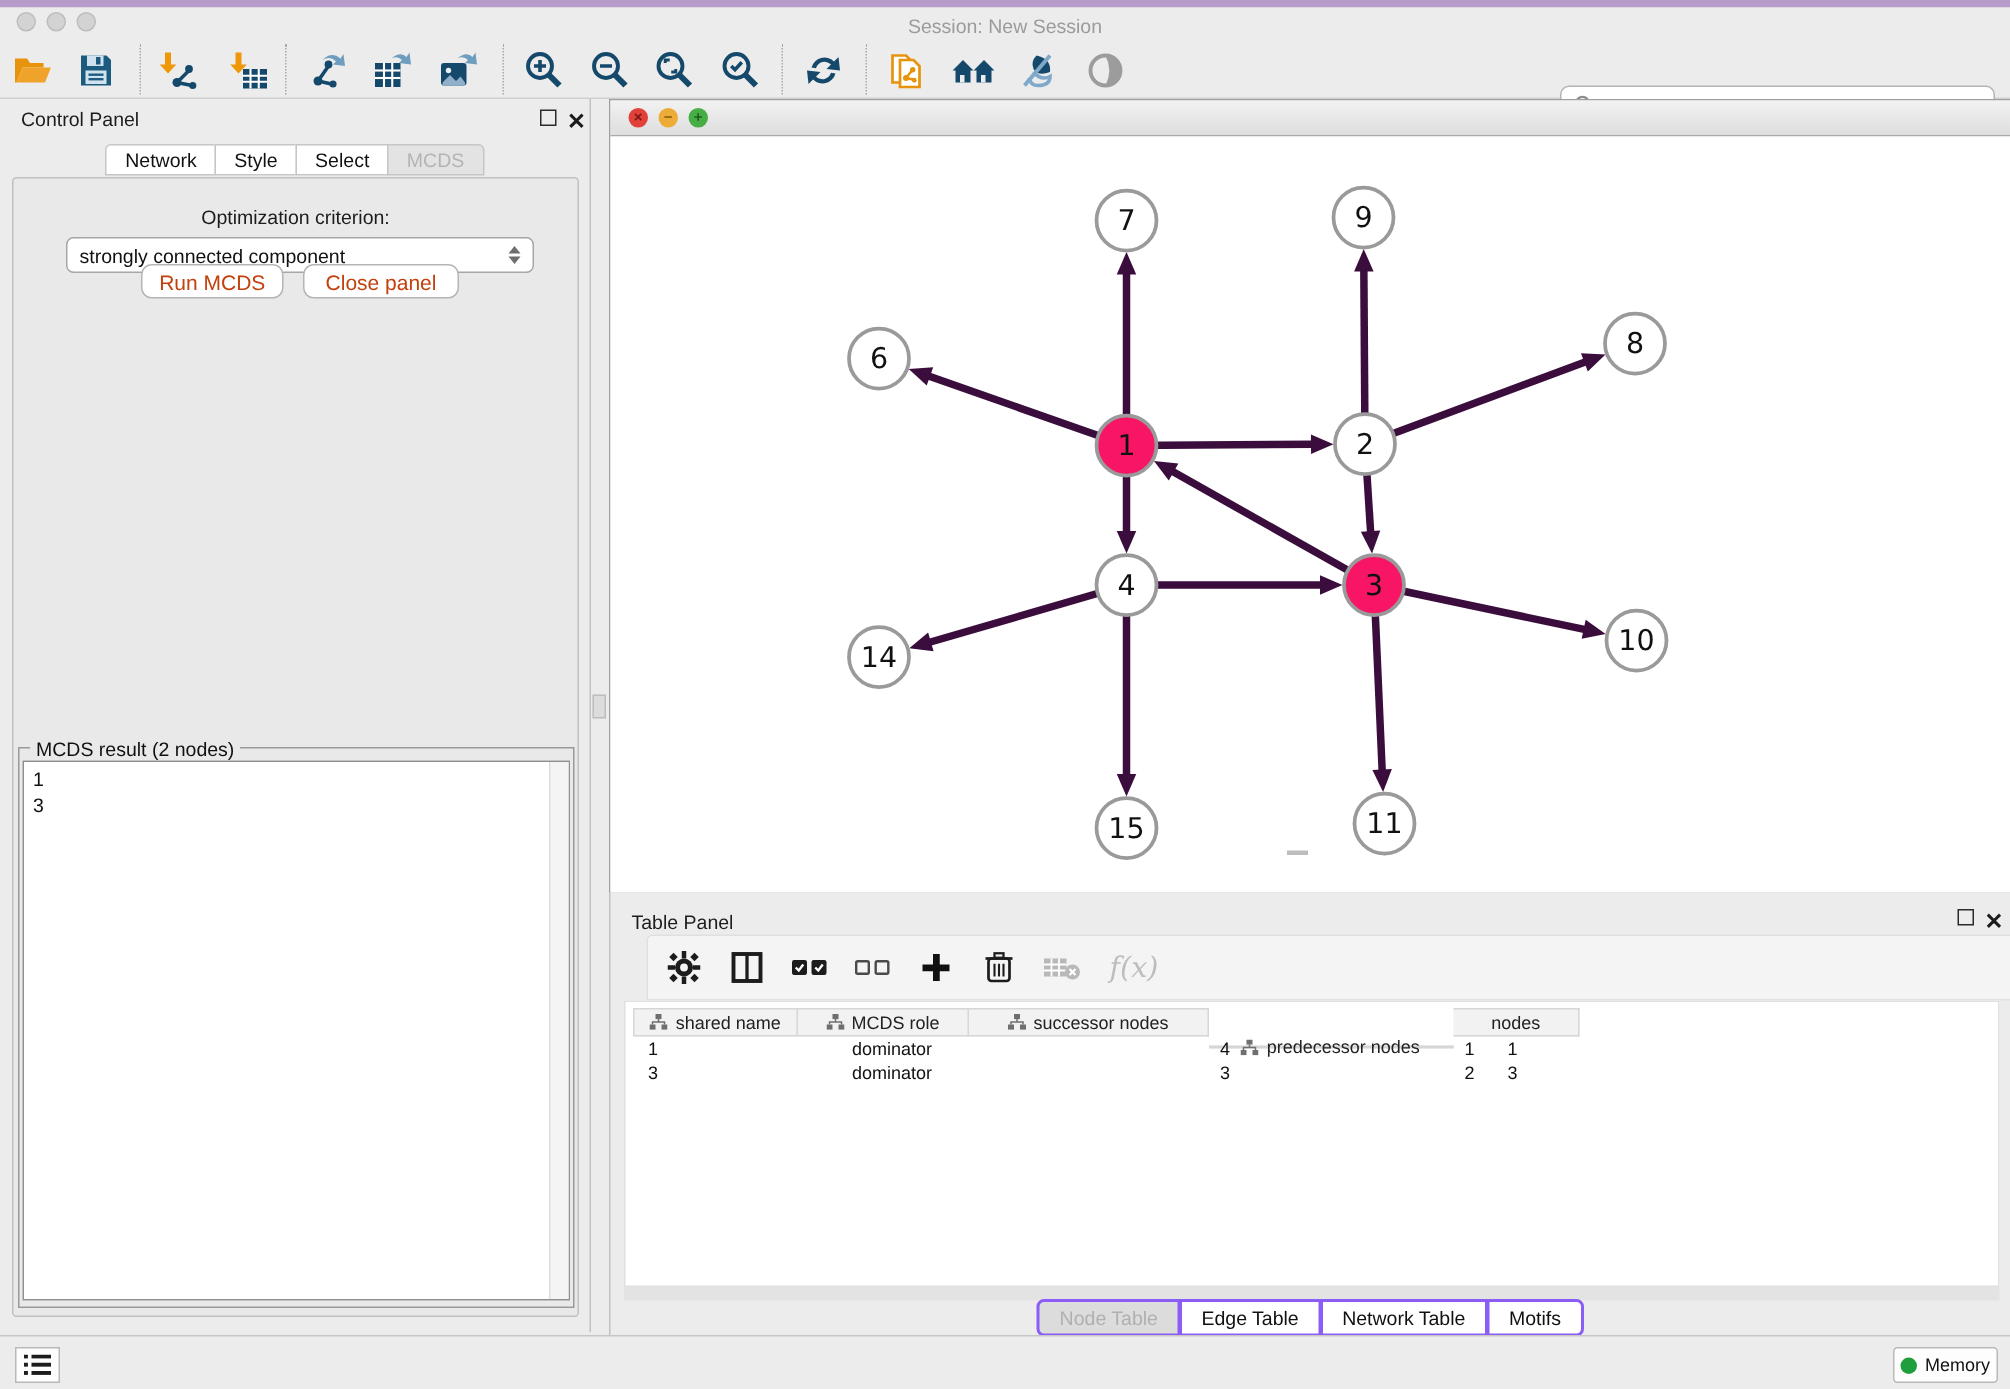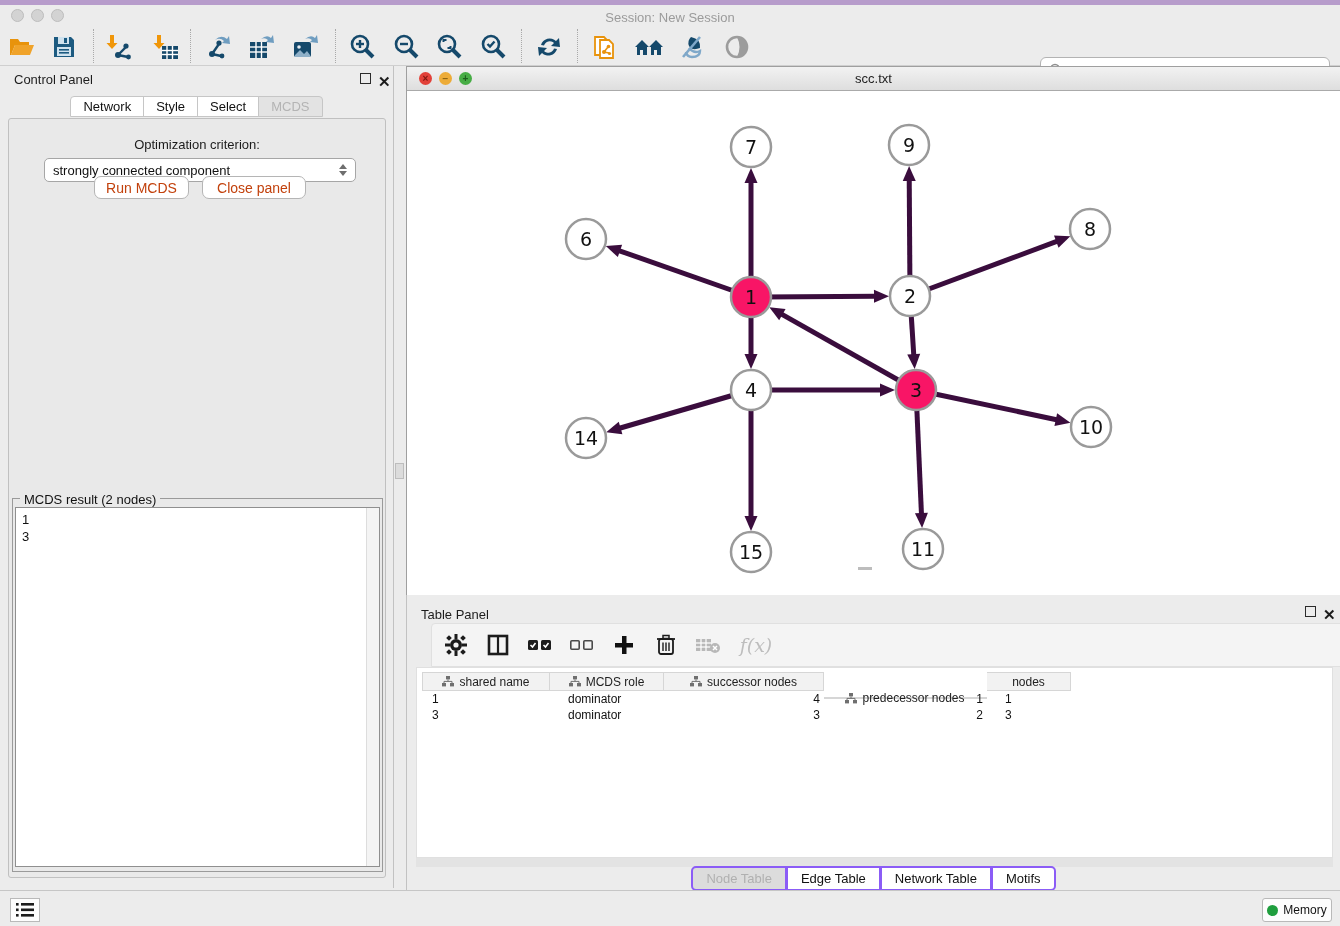--- a/index.html
+++ b/index.html
@@ -279,21 +279,20 @@
     <div>1</div>
     <div>3</div>
   </div>
 <div id="mcds-scroll" class="abs"></div>
 
 <div id="net-window" class="abs">
   <div id="net-titlebar" class="abs">
     <div class="tl" style="left:12px; background:#e24139; color:#7e1812;">×</div>
     <div class="tl" style="left:32px; background:#edac38; color:#8a6210;">−</div>
     <div class="tl" style="left:52px; background:#47ad45; color:#1d5f1d;">+</div>
-    <div id="net-title" class="abs">scc.txt</div>
   </div>
   <div id="net-canvas" class="abs">
     <svg id="graph-svg" width="933" height="504">
         <line x1="344" y1="206" x2="344" y2="90" stroke="#3A0D3D" stroke-width="5"></line>
         <polygon points="344,77 350.5,92 337.5,92" fill="#3A0D3D"></polygon>
         <line x1="344" y1="206" x2="211.07600123420463" y2="159.27520043384163" stroke="#3A0D3D" stroke-width="5"></line>
         <polygon points="198.8116478211264,154.96409438560806 215.11837786033345,153.80627081164613 210.80727181209988,166.07062422472438" fill="#3A0D3D"></polygon>
         <line x1="344" y1="206" x2="469.0006724218063" y2="205.21383224891946" stroke="#3A0D3D" stroke-width="5"></line>
         <polygon points="482.00041531935096,205.13207285962673 467.0415916706766,211.72628206527529 466.95983228138385,198.72653916773064" fill="#3A0D3D"></polygon>
         <line x1="344" y1="206" x2="344" y2="265" stroke="#3A0D3D" stroke-width="5"></line>
@@ -449,21 +448,21 @@
           <path d="M18 10 l4 4 M22 10 l-4 4" stroke="#fff" stroke-width="1.5"></path>
         </svg>
     </div>
     <div class="tpt-icon" style="width:40px;">
       <span id="fx-label">f(x)</span>
     </div>
   </div>
 
   <div id="tp-table" class="abs">
     <div id="tp-cols">
-        <div class="tp-col first" style="width: 128px;">
+        <div class="tp-col first" style="width: 110px;">
           <svg width="12" height="11" viewBox="0 0 12 11">
             <g fill="#6f6f6f">
               <rect x="4" y="0" width="4" height="3.4"></rect>
               <rect x="0" y="7" width="4" height="3.4"></rect>
               <rect x="8" y="7" width="4" height="3.4"></rect>
             </g>
             <g stroke="#6f6f6f" stroke-width="1">
               <path d="M6 3.4 v2 M2 7 v-1.6 h8 V7" fill="none"></path>
             </g>
           </svg>

